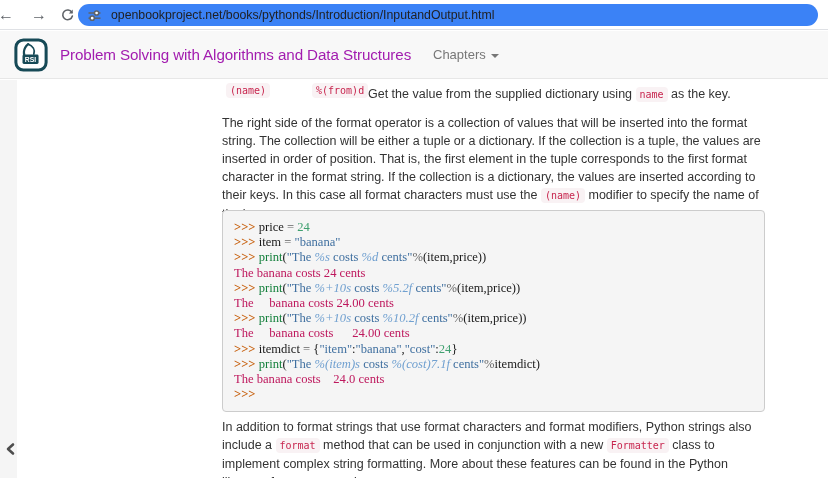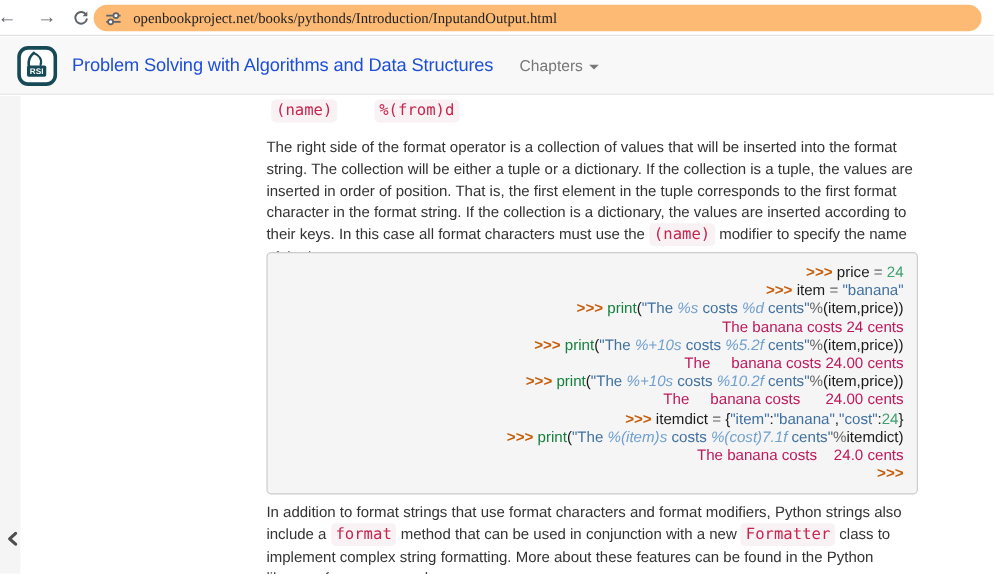--- a/index.html
+++ b/index.html
@@ -6,61 +6,61 @@
   html,body { width:828px; height:478px; overflow:hidden; background:#fff;
               font-family:"Liberation Sans", sans-serif; }
 
   
   .toolbar { position:absolute; left:0; top:0; width:828px; height:30px;
              background:#fff; border-bottom:1px solid #dfe1e5; overflow:hidden; }
   .nav-ico { position:absolute; top:3px; width:24px; height:24px; display:flex;
              align-items:center; justify-content:center; color:#5f6368;
              font-size:16px; cursor:pointer; }
   .omnibox { position:absolute; left:78px; top:4px; height:22px; width:740px;
-             background:#fdba74; border-radius:11px; display:flex;
-             align-items:center;font-family:Liberation Serif, serif; }
+             background:#3b82f6; border-radius:11px; display:flex;
+             align-items:center; }
   .omni-tune { margin-left:9px; display:flex; align-items:center; }
   .omni-url { margin-left:9px; font-size:12.3px; color:#202124; white-space:nowrap; }
 
   
   .site-header { position:absolute; left:0; top:31px; width:828px; height:48px;
                  background:#f8f8f8; border-bottom:1px solid #e7e7e7; }
   .brand-logo { position:absolute; left:14px; top:7px; width:34px; height:34px; cursor:pointer; }
   .brand-title { position:absolute; left:60px; top:0; height:40px; line-height:48px;
-                 font-size:15.2px; color:#1d4ed8; letter-spacing:-0.1px; cursor:pointer;text-align:right; }
+                 font-size:15.2px; color:#a21caf; letter-spacing:-0.1px; cursor:pointer;text-align:right; }
   .chapters { position:absolute; left:433px; top:0; height:60px; line-height:48px;
               font-size:13px; color:#777; cursor:pointer; }
   .caret { display:inline-block; width:0; height:0; margin-left:5px; vertical-align:middle;
            border-left:4px solid transparent; border-right:4px solid transparent;
            border-top:4px solid #777; }
 
   
   .gutter { position:absolute; left:0; top:80px; width:17px; height:398px; background:#f5f5f5; }
   .prev-chev { position:absolute; left:3px; top:361px; width:16px; height:16px; cursor:pointer; }
 
   .content { position:absolute; left:222px; top:80px; width:543px; height:398px;
              color:#333; font-size:12.5px; }
 
-  .inline-code { font-family:"DejaVu Sans Mono", monospace; font-size:13px;
+  .inline-code { font-family:"DejaVu Sans Mono", monospace; font-size:10px;
                  color:#c7254e; background:#f9f2f4; border-radius:4px; padding:2px 4px;
                  white-space:nowrap; }
 
   .ref-row { position:absolute; left:0; top:2px; width:543px; height:24px; }
   .ref-mod { position:absolute; left:4px; top:1px; }
   .ref-ex  { position:absolute; left:90px; top:1px; }
   .ref-desc{ position:absolute; left:146px; top:4px; line-height:17px; }
 
   .para { position:absolute; left:0; width:543px; line-height:18px; }
   .para-1 { top:34px; }
   .para-2 { top:338px; }
 
   .codeblock { position:absolute; left:0; top:130px; width:543px;
                background:#f5f5f5; border:1px solid #ccc; border-radius:4px;
-               padding:9px 11px; font-family:Liberation Sans, sans-serif;
-               font-size:12.6px; line-height:15.2px; white-space:pre; color:#1a1a1a;text-align:right; }
+               padding:9px 11px; font-family:Liberation Serif, serif;
+               font-size:12.6px; line-height:15.2px; white-space:pre; color:#1a1a1a; }
 
   .tok-gp { color:#c65d09; font-weight:bold; }
   .tok-nb { color:#15803d; }
   .tok-s  { color:#4070a0; }
   .tok-si { color:#70a0d0; font-style:italic; }
   .tok-m  { color:#40a070; }
   .tok-o  { color:#666666; }
   .tok-pl { color:#1a1a1a; }
   .tok-go { color:#be185d; }
 </style>
@@ -109,20 +109,21 @@
       <polyline points="10,3.5 5,8 10,12.5" fill="none" stroke="#4d4d4d" stroke-width="2.6" stroke-linecap="round" stroke-linejoin="round"></polyline>
     </svg>
   </span>
 </div>
 
 <div class="content">
 
   <div class="ref-row">
     <span class="inline-code ref-mod">(name)</span>
     <span class="inline-code ref-ex">%(from)d</span>
+    <span class="ref-desc"><span>Get the value from the supplied dictionary using </span><span class="inline-code">name</span><span> as the key.</span></span>
   </div>
 
   <p class="para para-1"><span>The right side of the format operator is a collection of values that will be inserted into the format string. The collection will be either a tuple or a dictionary. If the collection is a tuple, the values are inserted in order of position. That is, the first element in the tuple corresponds to the first format character in the format string. If the collection is a dictionary, the values are inserted according to their keys. In this case all format characters must use the </span><span class="inline-code">(name)</span><span> modifier to specify the name of the key.</span></p>
 
   <div class="codeblock"><div><span class="tok-gp">&gt;&gt;&gt; </span><span class="tok-pl">price </span><span class="tok-o">=</span><span class="tok-pl"> </span><span class="tok-m">24</span></div><div><span class="tok-gp">&gt;&gt;&gt; </span><span class="tok-pl">item </span><span class="tok-o">=</span><span class="tok-pl"> </span><span class="tok-s">"banana"</span></div><div><span class="tok-gp">&gt;&gt;&gt; </span><span class="tok-nb">print</span><span class="tok-pl">(</span><span class="tok-s">"The </span><span class="tok-si">%s</span><span class="tok-s"> costs </span><span class="tok-si">%d</span><span class="tok-s"> cents"</span><span class="tok-o">%</span><span class="tok-pl">(item,price))</span></div><div><span class="tok-go">The banana costs 24 cents</span></div><div><span class="tok-gp">&gt;&gt;&gt; </span><span class="tok-nb">print</span><span class="tok-pl">(</span><span class="tok-s">"The </span><span class="tok-si">%+10s</span><span class="tok-s"> costs </span><span class="tok-si">%5.2f</span><span class="tok-s"> cents"</span><span class="tok-o">%</span><span class="tok-pl">(item,price))</span></div><div><span class="tok-go">The     banana costs 24.00 cents</span></div><div><span class="tok-gp">&gt;&gt;&gt; </span><span class="tok-nb">print</span><span class="tok-pl">(</span><span class="tok-s">"The </span><span class="tok-si">%+10s</span><span class="tok-s"> costs </span><span class="tok-si">%10.2f</span><span class="tok-s"> cents"</span><span class="tok-o">%</span><span class="tok-pl">(item,price))</span></div><div><span class="tok-go">The     banana costs      24.00 cents</span></div><div><span class="tok-gp">&gt;&gt;&gt; </span><span class="tok-pl">itemdict </span><span class="tok-o">=</span><span class="tok-pl"> {</span><span class="tok-s">"item"</span><span class="tok-pl">:</span><span class="tok-s">"banana"</span><span class="tok-pl">,</span><span class="tok-s">"cost"</span><span class="tok-pl">:</span><span class="tok-m">24</span><span class="tok-pl">}</span></div><div><span class="tok-gp">&gt;&gt;&gt; </span><span class="tok-nb">print</span><span class="tok-pl">(</span><span class="tok-s">"The </span><span class="tok-si">%(item)s</span><span class="tok-s"> costs </span><span class="tok-si">%(cost)7.1f</span><span class="tok-s"> cents"</span><span class="tok-o">%</span><span class="tok-pl">itemdict)</span></div><div><span class="tok-go">The banana costs    24.0 cents</span></div><div><span class="tok-gp">&gt;&gt;&gt;</span></div></div>
 
   <p class="para para-2"><span>In addition to format strings that use format characters and format modifiers, Python strings also include a </span><span class="inline-code">format</span><span> method that can be used in conjunction with a new </span><span class="inline-code">Formatter</span><span> class to implement complex string formatting. More about these features can be found in the Python library reference manual.</span></p>
 
 </div>
 

